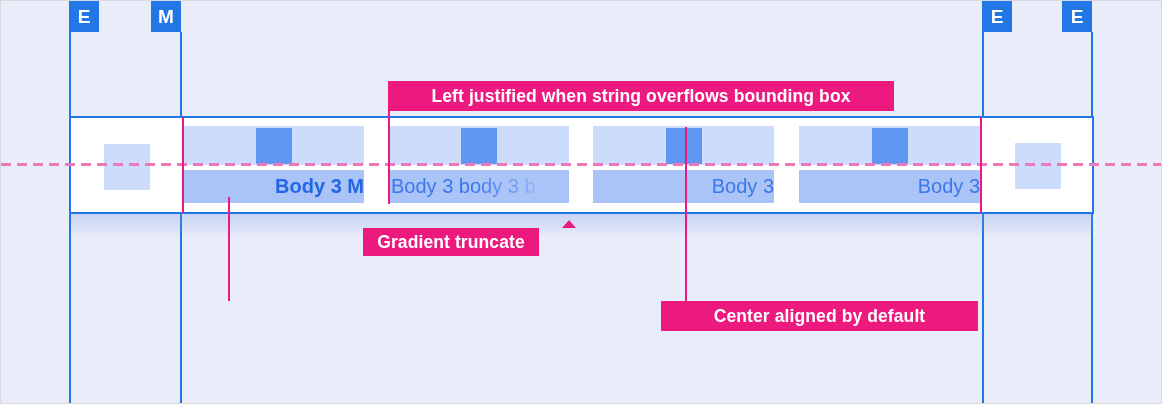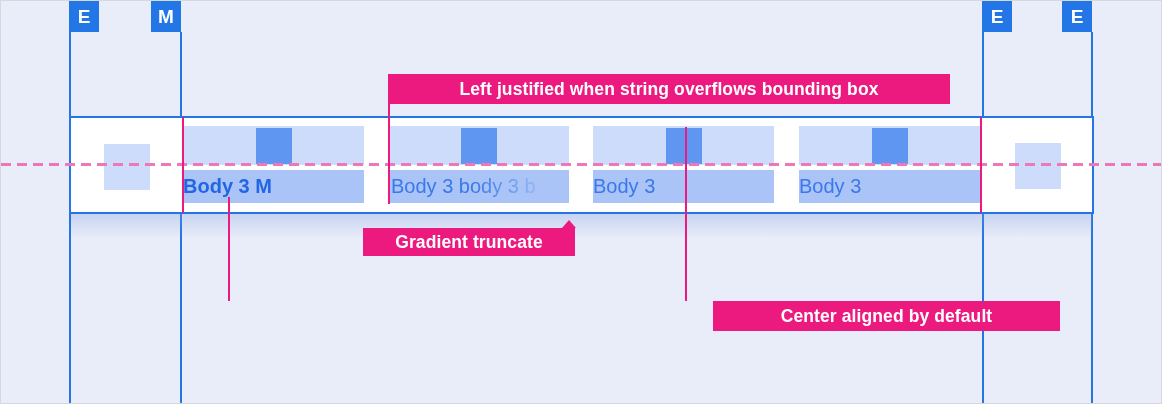--- a/index.html
+++ b/index.html
@@ -32,21 +32,21 @@
   }
   
   .msquare{position:absolute;width:46px;height:46px;background:var(--light-blue,#cddcfa);}
   
   .tab{position:absolute;top:125px;width:181px;height:77px;}
   .iconband{position:absolute;left:0;top:0;width:181px;height:39px;background:var(--light-blue,#cddcfa);}
   .tabicon{position:absolute;left:50%;margin-left:-18px;top:2px;width:36px;height:36px;background:var(--icon-blue,#5e96f1);}
   .textband{
     position:absolute;left:0;top:44px;width:181px;height:33px;
     background:var(--mid-blue,#aac4f7);
-    font-size:20px;line-height:33px;text-align:left;
+    font-size:20px;line-height:33px;text-align:right;
     color:var(--tab-text-blue,#3b78ea);
     white-space:nowrap;overflow:hidden;
   }
   .textband.active{font-weight:700;color:var(--active-text-blue,#2366e4);}
   .textband.leftalign{text-align:left;padding-left:3px;width:178px;}
   .fade{
     position:absolute;right:0;top:0;bottom:0;width:96px;
     background:linear-gradient(to right,rgba(170,196,247,0) 0%,var(--mid-blue,#aac4f7) 82%);
   }
   
@@ -123,21 +123,21 @@
 
   <div class="dashline"></div>
 
   <div class="pink-edge" style="left:181px"></div>
   <div class="pink-edge" style="left:979px"></div>
 
   <div class="leader" style="left:387px;top:103px;height:100px"></div>
   <div class="leader" style="left:227px;top:196px;height:104px"></div>
   <div class="leader" style="left:684px;top:126px;height:174px"></div>
 
-  <div class="plabel" style="left:387px;top:73px;width:562px">Left justified when string overflows bounding box</div>
+  <div class="plabel" style="left:387px;top:80px;width:506px">Left justified when string overflows bounding box</div>
 
   <div class="notch" style="left:561px;top:219px"></div>
-  <div class="plabel" style="left:362px;top:227px;width:212px;height:28px;line-height:28px">Gradient truncate</div>
+  <div class="plabel" style="left:362px;top:227px;width:176px;height:28px;line-height:28px">Gradient truncate</div>
 
 
-  <div class="plabel" style="left:712px;top:300px;width:347px">Center aligned by default</div>
+  <div class="plabel" style="left:660px;top:300px;width:317px">Center aligned by default</div>
 
 </div>
 
 </body></html>

